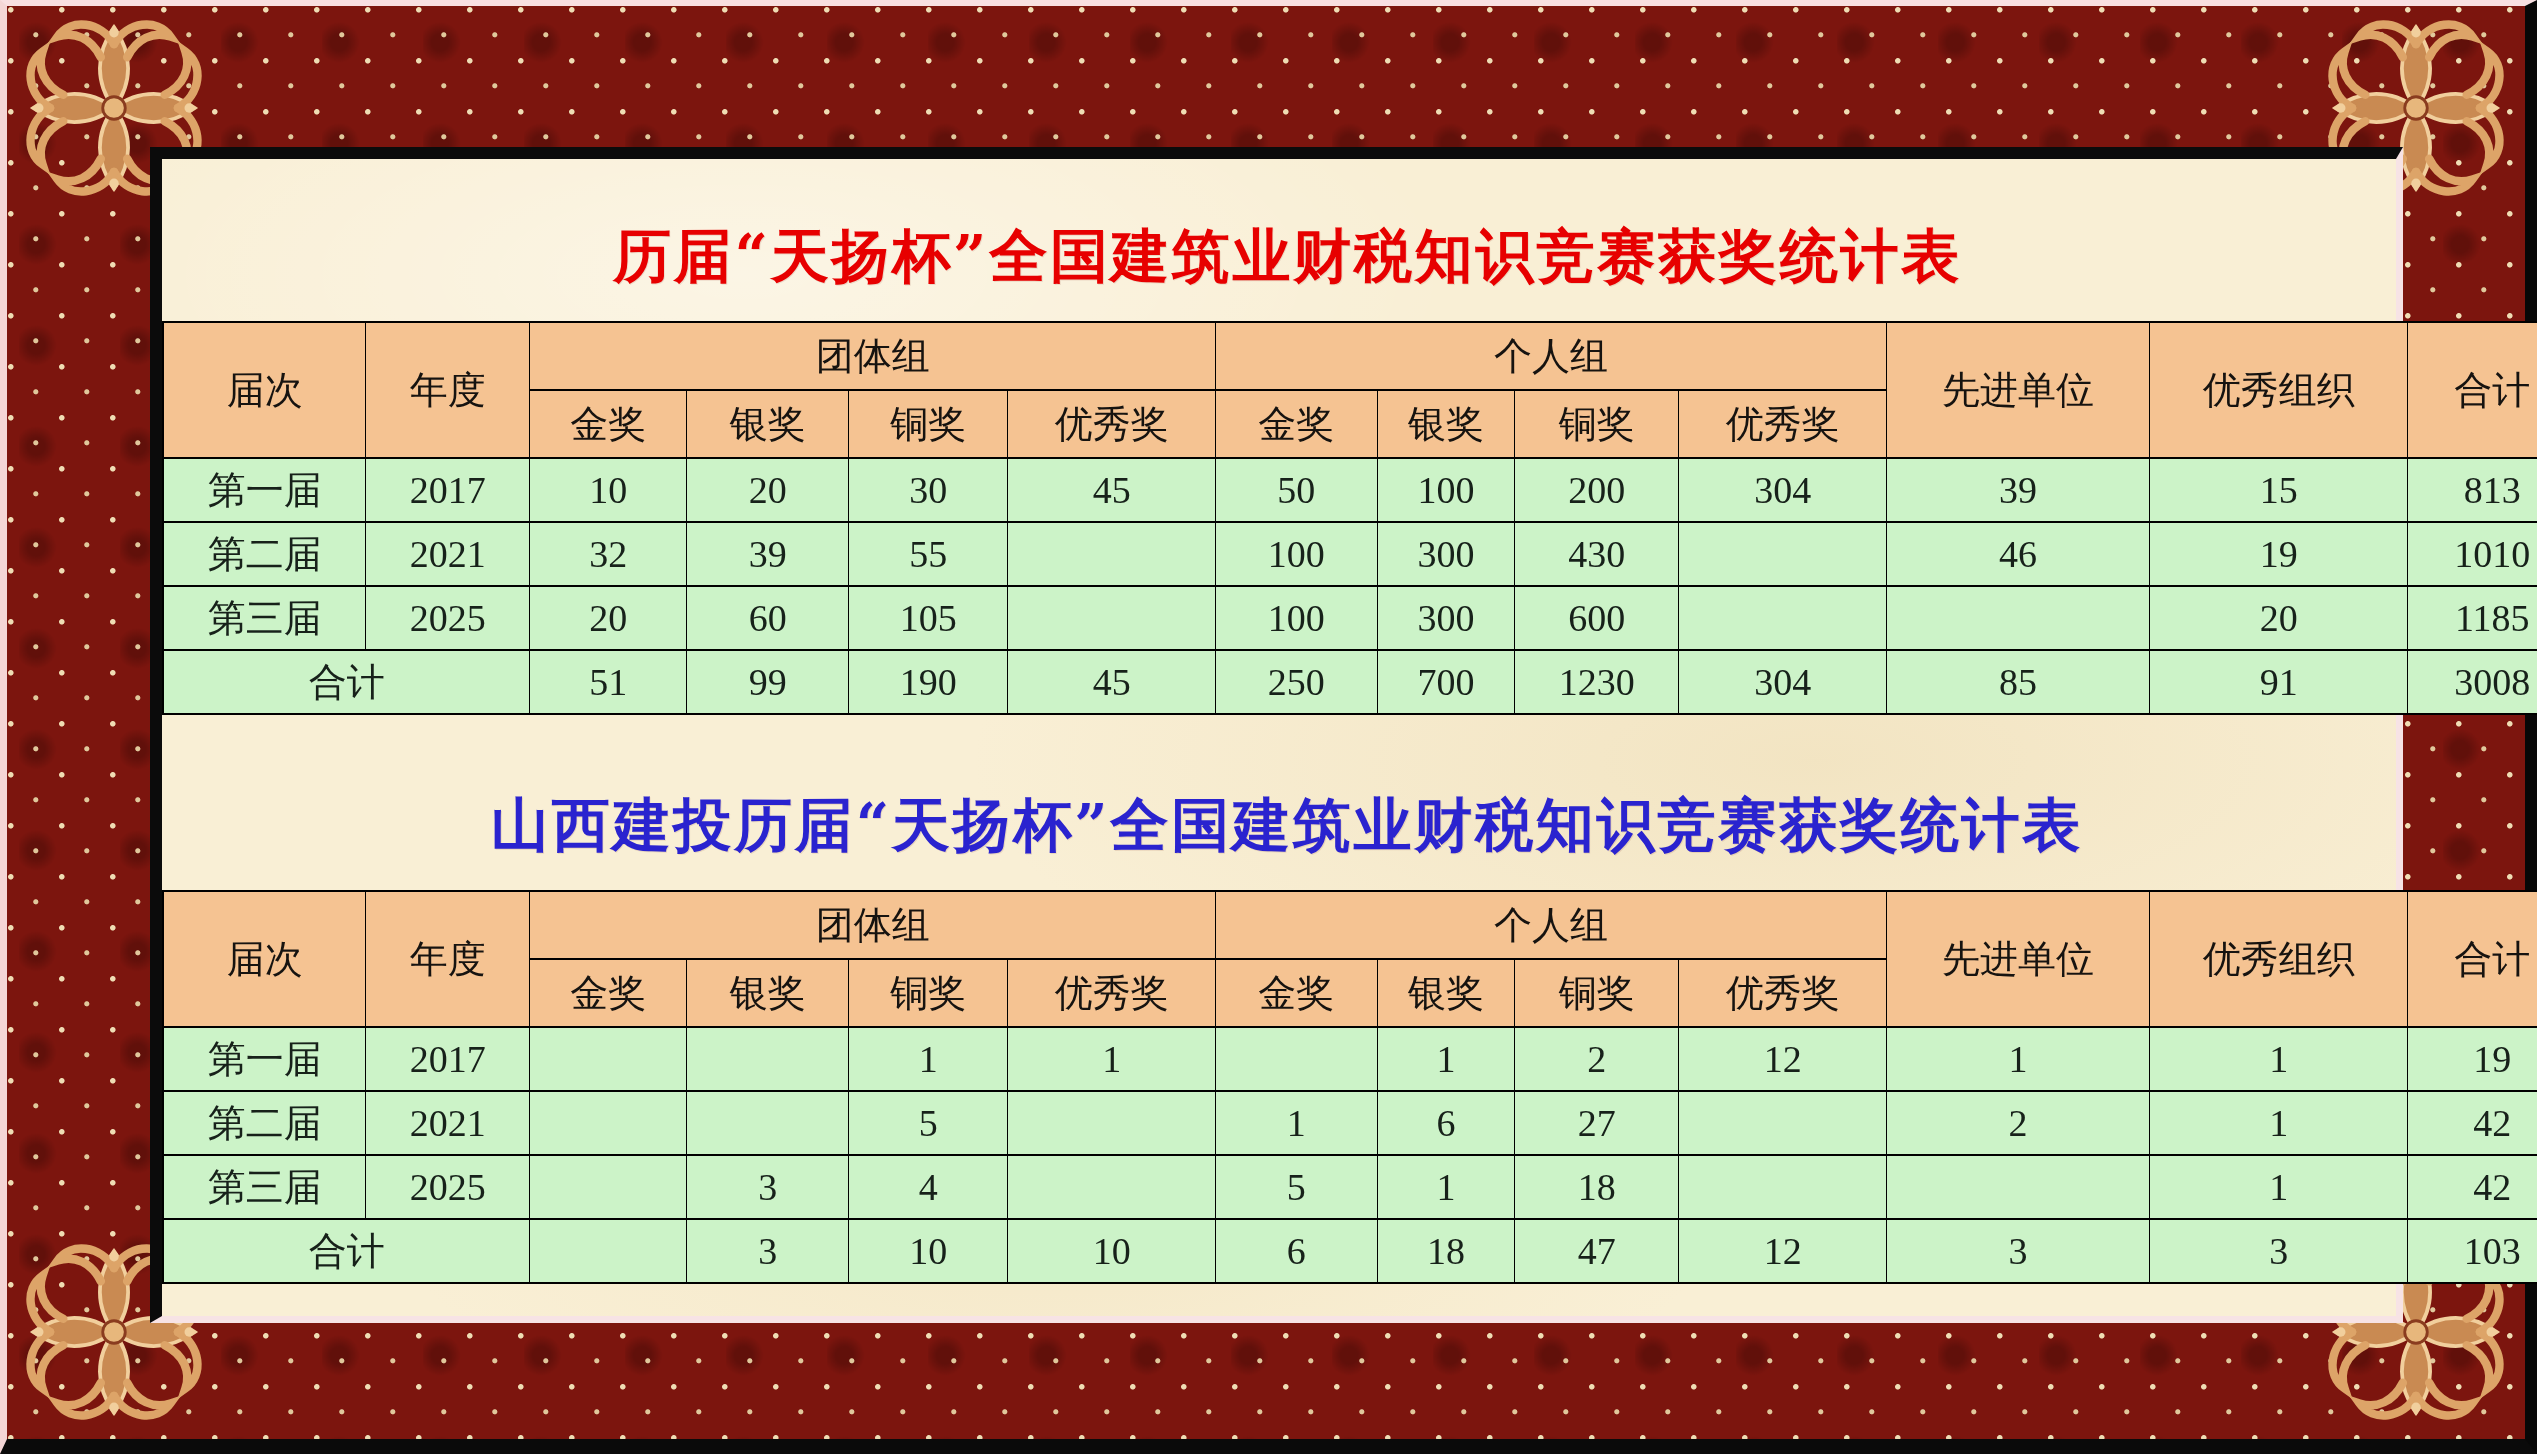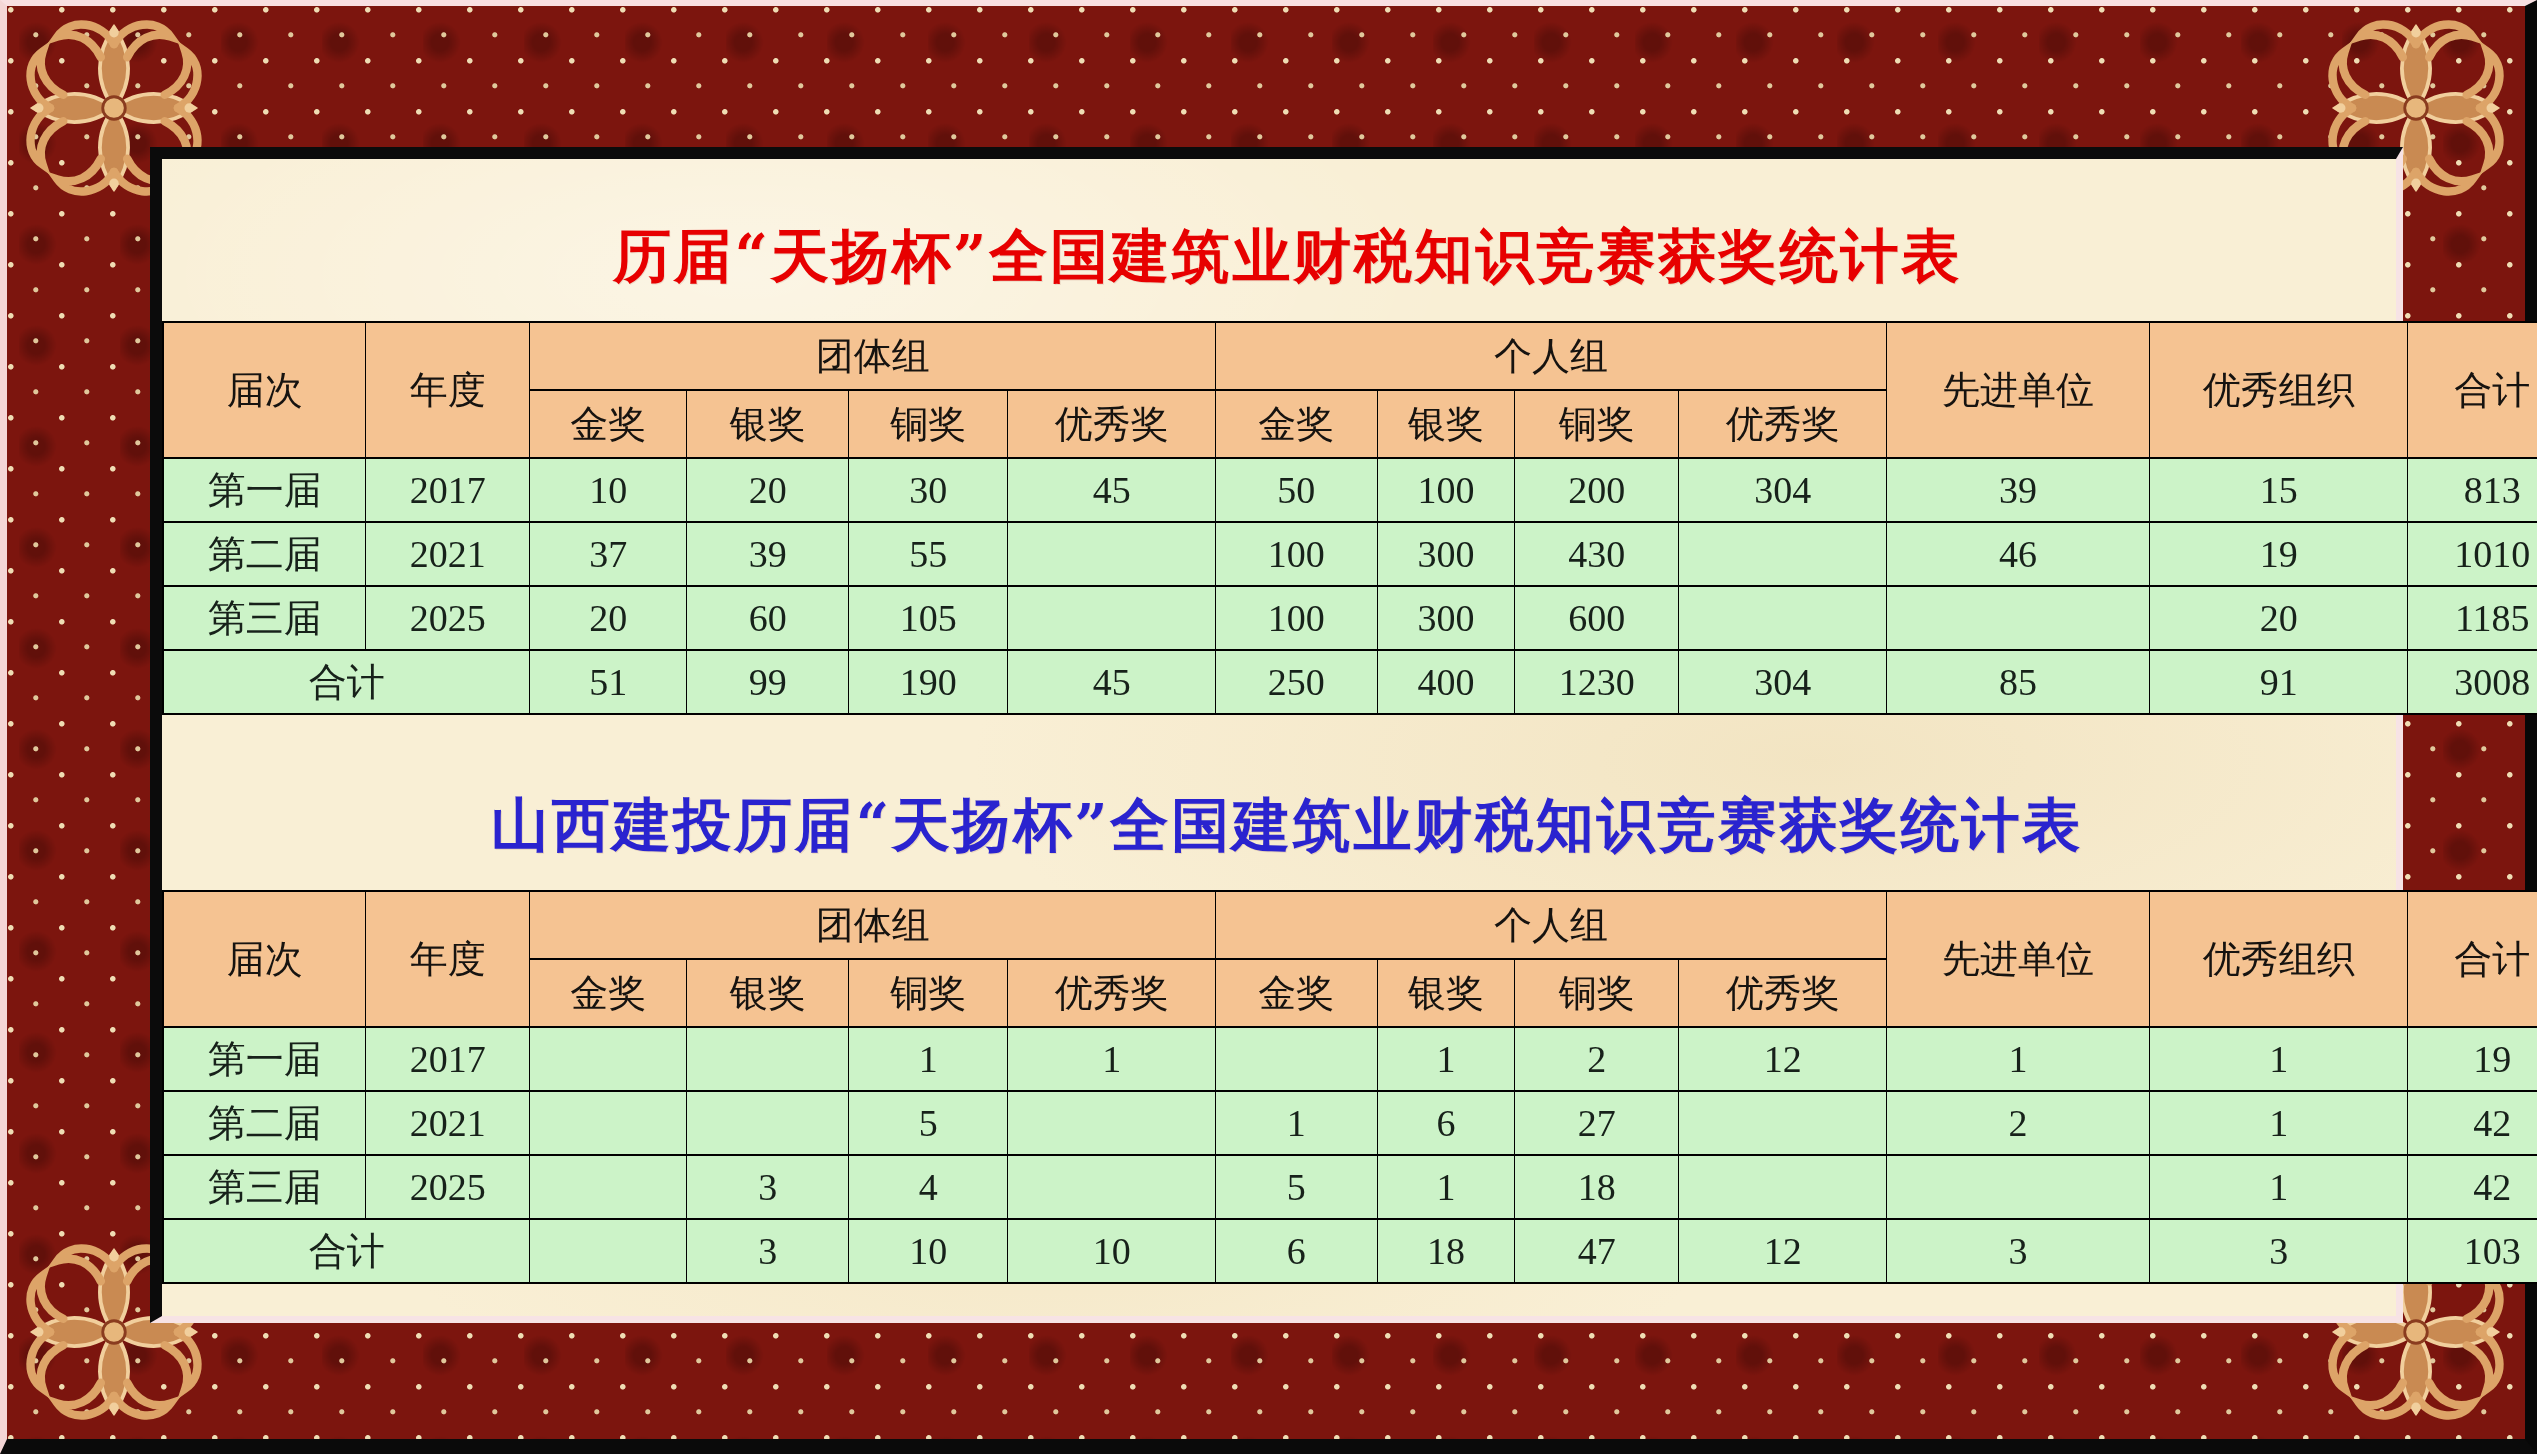--- a/index.html
+++ b/index.html
@@ -193,21 +193,21 @@
           <td>100</td>
           <td>200</td>
           <td>304</td>
           <td>39</td>
           <td>15</td>
           <td>813</td>
         </tr>
         <tr>
           <td>第二届</td>
           <td>2021</td>
-          <td>37</td>
+          <td>32</td>
           <td>39</td>
           <td>55</td>
           <td></td>
           <td>100</td>
           <td>300</td>
           <td>430</td>
           <td></td>
           <td>46</td>
           <td>19</td>
           <td>1010</td>
@@ -227,21 +227,21 @@
           <td>20</td>
           <td>1185</td>
         </tr>
         <tr>
           <td colspan="2">合计</td>
           <td>51</td>
           <td>99</td>
           <td>190</td>
           <td>45</td>
           <td>250</td>
-          <td>400</td>
+          <td>700</td>
           <td>1230</td>
           <td>304</td>
           <td>85</td>
           <td>91</td>
           <td>3008</td>
         </tr>
       </tbody>
     </table>
 
     <div class="title t2">山西建投历届“天扬杯”全国建筑业财税知识竞赛获奖统计表</div>

